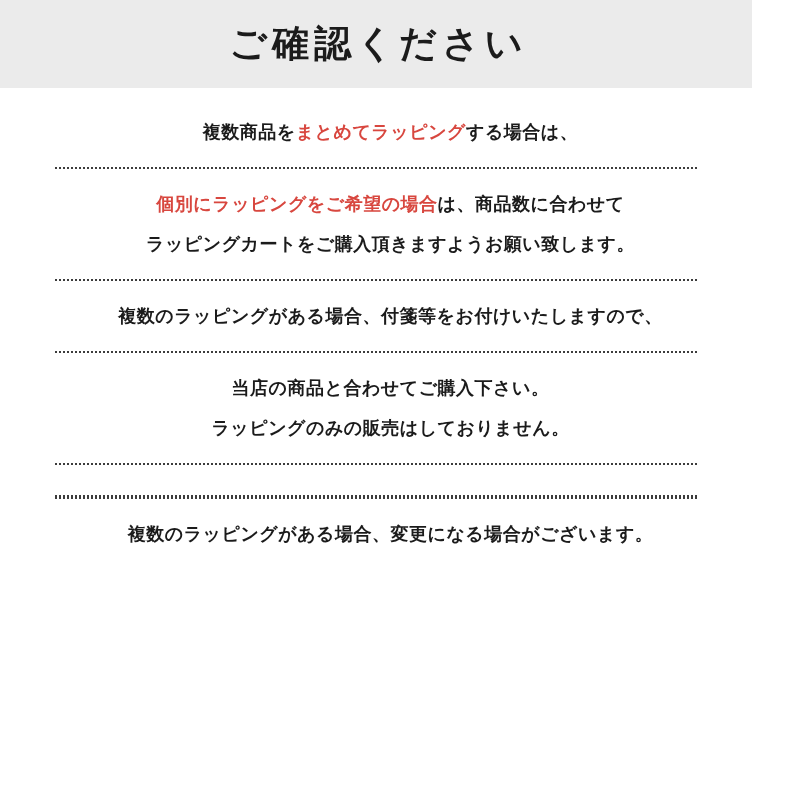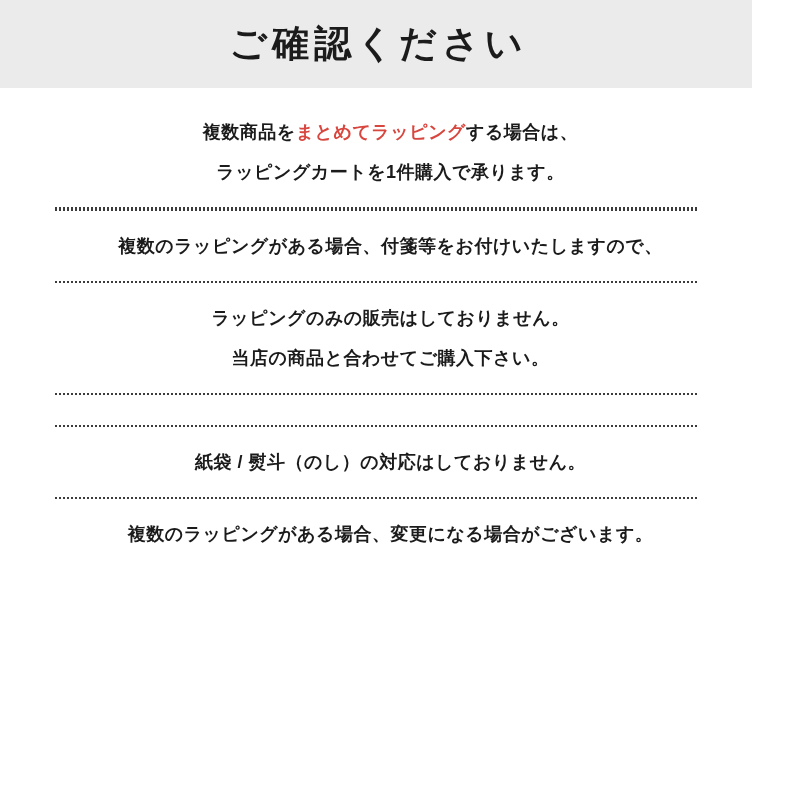--- a/index.html
+++ b/index.html
@@ -61,37 +61,37 @@
 </head>
 <body>
 
 <div class="page">
   <header class="notice-header">
     <h1>ご確認ください</h1>
   </header>
   <main class="notice-body" id="sections">
       <section class="notice-section">
         <p class="notice-line"><span>複数商品を</span><span class="red">まとめてラッピング</span><span>する場合は、</span></p>
-        <p class="notice-line"><span>ラッピングカートを1件購入で承ります。</span></p>
       </section>
       <div class="divider"></div>
+      <section class="notice-section">
+        <p class="notice-line"><span class="red">個別にラッピングをご希望の場合</span><span>は、商品数に合わせて</span></p>
+        <p class="notice-line"><span>ラッピングカートをご購入頂きますようお願い致します。</span></p>
+      </section>
       <div class="divider"></div>
       <section class="notice-section">
         <p class="notice-line"><span>複数のラッピングがある場合、付箋等をお付けいたしますので、</span></p>
       </section>
       <div class="divider"></div>
       <section class="notice-section">
+        <p class="notice-line"><span>当店の商品と合わせてご購入下さい。</span></p>
         <p class="notice-line"><span>ラッピングのみの販売はしておりません。</span></p>
-        <p class="notice-line"><span>当店の商品と合わせてご購入下さい。</span></p>
       </section>
       <div class="divider"></div>
       <section class="notice-section">
       </section>
       <div class="divider"></div>
-      <section class="notice-section">
-        <p class="notice-line"><span>紙袋 / 熨斗（のし）の対応はしておりません。</span></p>
-      </section>
       <div class="divider"></div>
       <section class="notice-section">
         <p class="notice-line"><span>複数のラッピングがある場合、変更になる場合がございます。</span></p>
       </section>
     </main>
 </div>
 
 </body></html>

